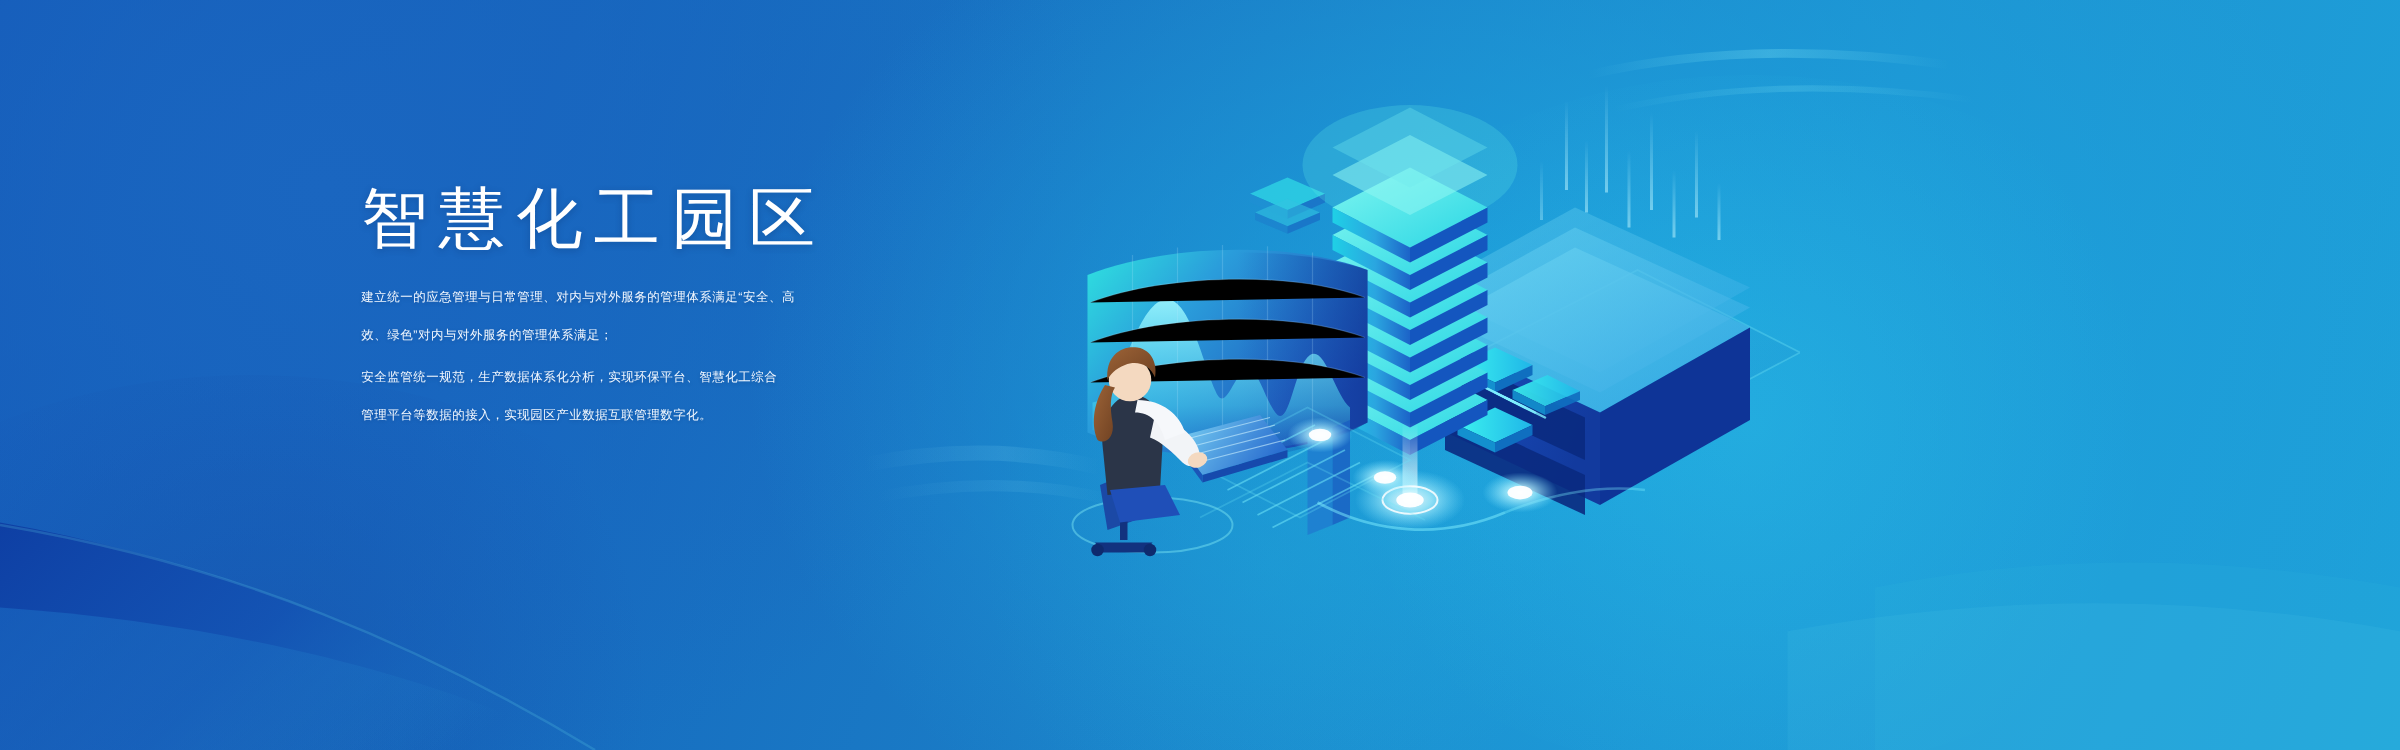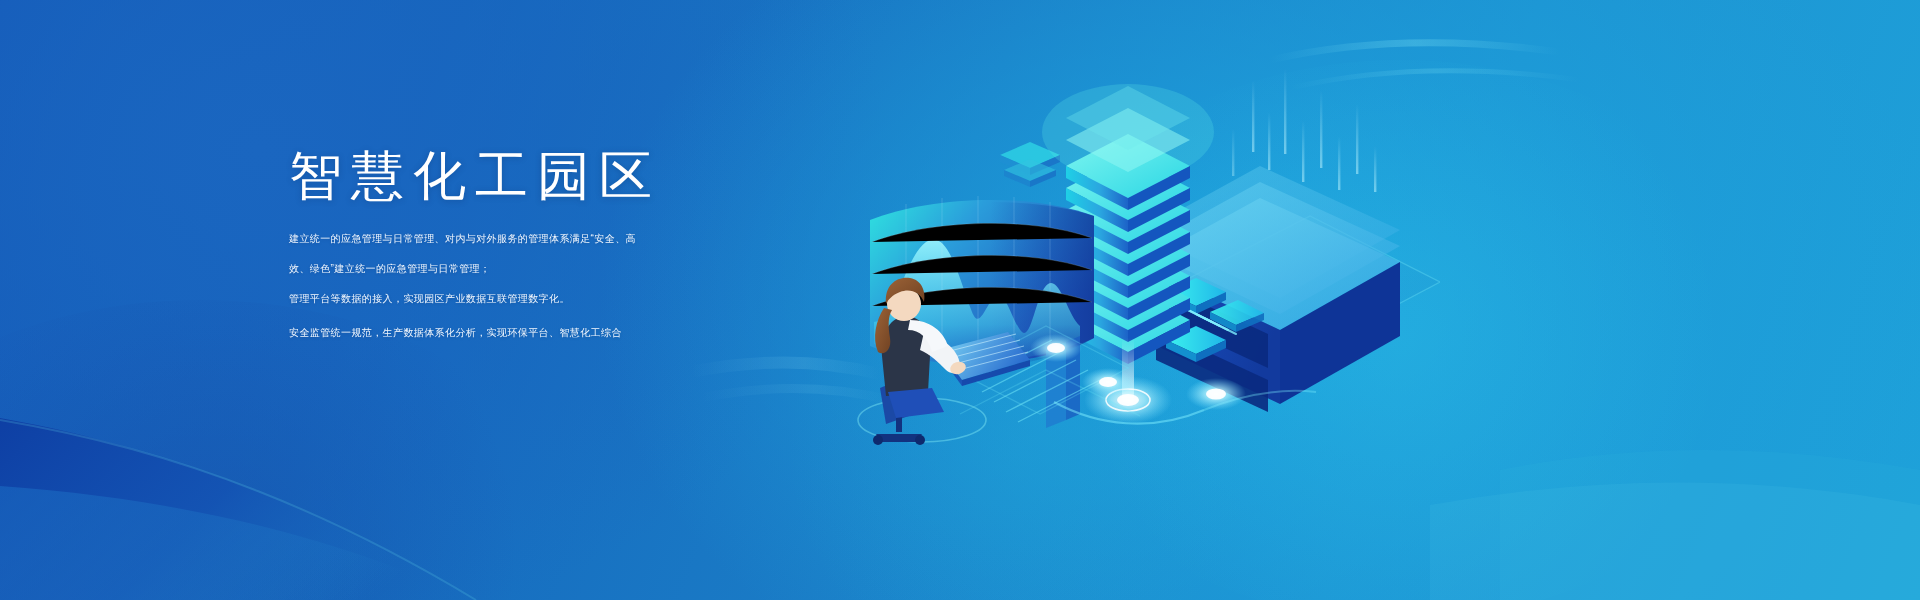--- a/index.html
+++ b/index.html
@@ -106,23 +106,23 @@
     </defs>
     <path d="M0 118 C 180 150, 330 214, 470 300 L0 300 Z" fill="url(#wv1)"></path>
     <path d="M0 186 C 200 200, 360 246, 470 300 L0 300 Z" fill="url(#wv2)"></path>
     <path d="M0 120 C 190 152, 340 218, 476 300" fill="none" stroke="#5fd2ea" stroke-opacity=".22" stroke-width="2"></path>
   </svg>
 
   <div id="text-block">
     <h1 id="page-title">智慧化工园区</h1>
     <div id="desc">
       <div class="desc-line">建立统一的应急管理与日常管理、对内与对外服务的管理体系满足“安全、高</div>
-      <div class="desc-line">效、绿色”建立统一的应急管理与日常管理；</div>
+      <div class="desc-line">效、绿色”对内与对外服务的管理体系满足；</div>
+      <div class="desc-line gap">安全监管统一规范，生产数据体系化分析，实现环保平台、智慧化工综合</div>
       <div class="desc-line">管理平台等数据的接入，实现园区产业数据互联管理数字化。</div>
-      <div class="desc-line gap">安全监管统一规范，生产数据体系化分析，实现环保平台、智慧化工综合</div>
     </div>
   </div>
 
   <div id="illustration">
     <svg width="600" height="460" viewBox="0 0 600 460">
       <defs>
         <linearGradient id="panelG" x1="0" y1="0" x2="1" y2="0.6">
           <stop offset="0%" stop-color="#2fe3e0"></stop>
           <stop offset="38%" stop-color="#2a9ddb"></stop>
           <stop offset="100%" stop-color="#1f4fb8"></stop>

